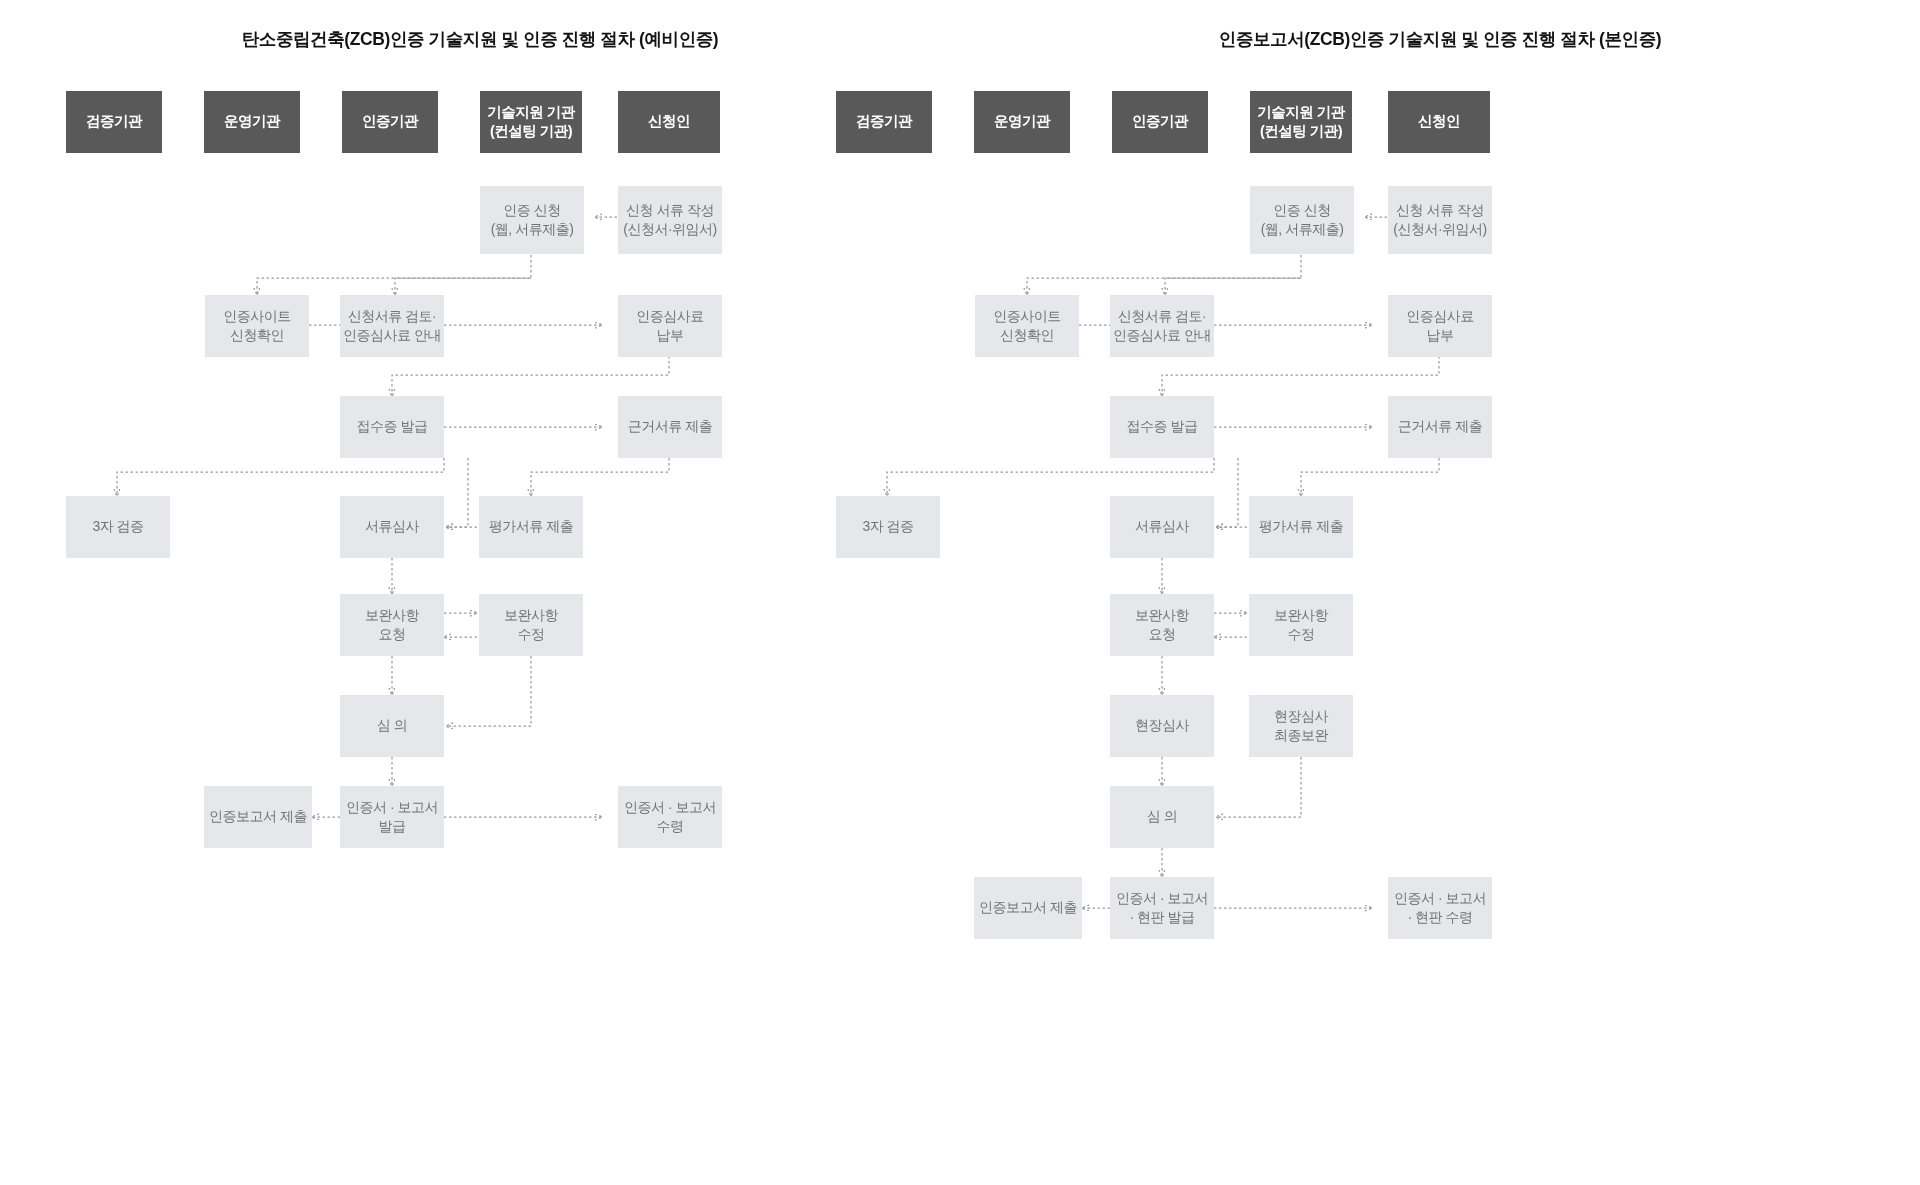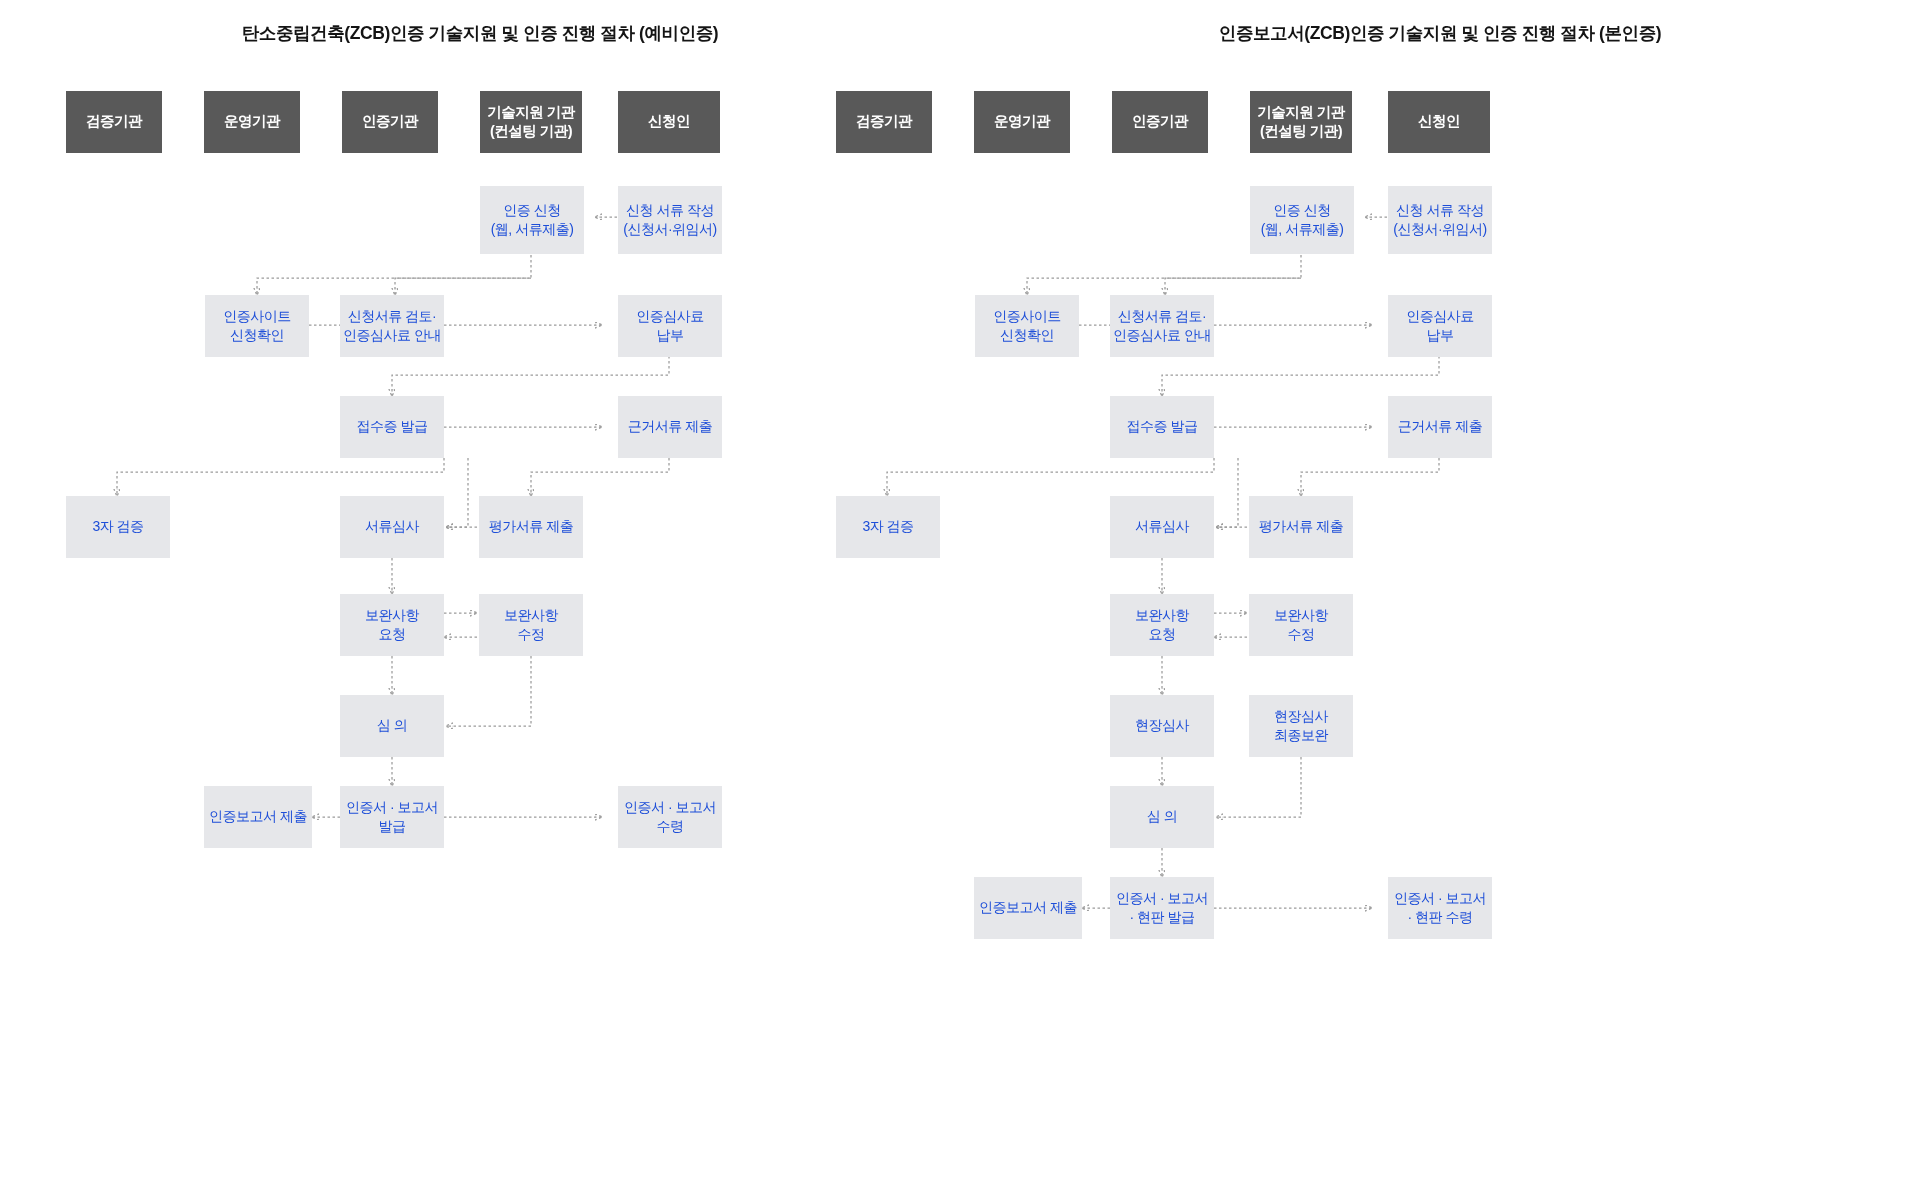--- a/index.html
+++ b/index.html
@@ -14,21 +14,21 @@
     height: 1185px;
     background: #ffffff;
     overflow: hidden;
   }
   .panel { position: absolute; top: 0; height: 1185px; }
   #panel-left  { left: 0px;   width: 960px; }
   #panel-right { left: 960px; width: 960px; }
 
   .panel-title {
     position: absolute;
-    top: 21px;
+    top: 27px;
     width: 100%;
     text-align: center;
     font-size: 17.5px;
     font-weight: bold;
     color: #141414;
     letter-spacing: -0.4px;
     white-space: nowrap;
   }
 
   .lane-head {
@@ -42,21 +42,21 @@
     align-items: center;
     justify-content: center;
     text-align: center;
     line-height: 1.32;
     height: 62px;
   }
 
   .node {
     position: absolute;
     background: #e6e7ea;
-    color: #1d4ed8;
+    color: #737373;
     font-size: 14px;
     letter-spacing: -0.5px;
     display: flex;
     align-items: center;
     justify-content: center;
     text-align: center;
     line-height: 1.38;
     white-space: pre-line;
   }
 

